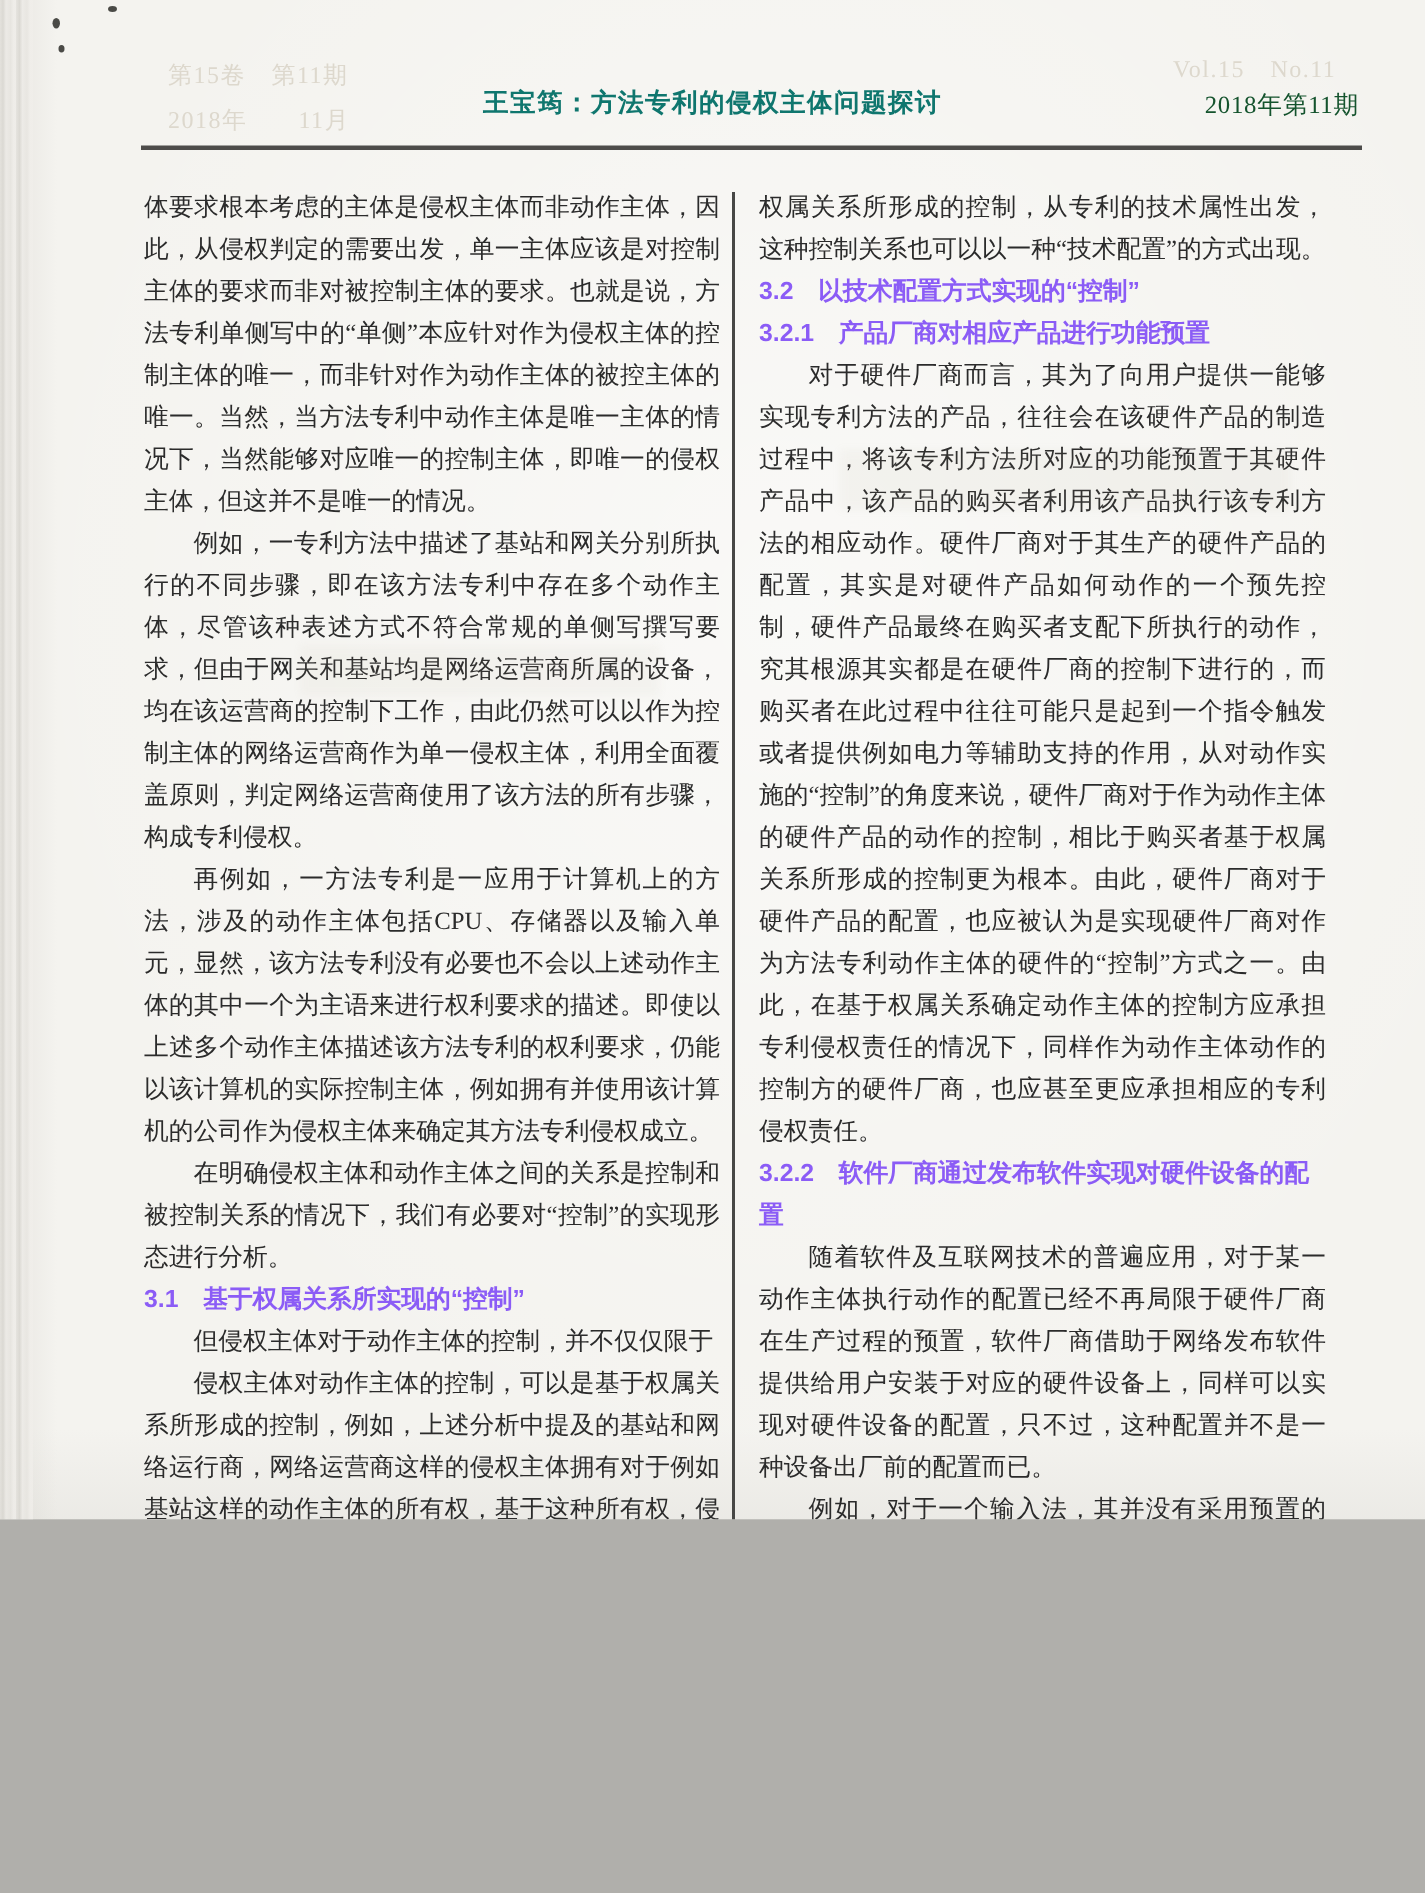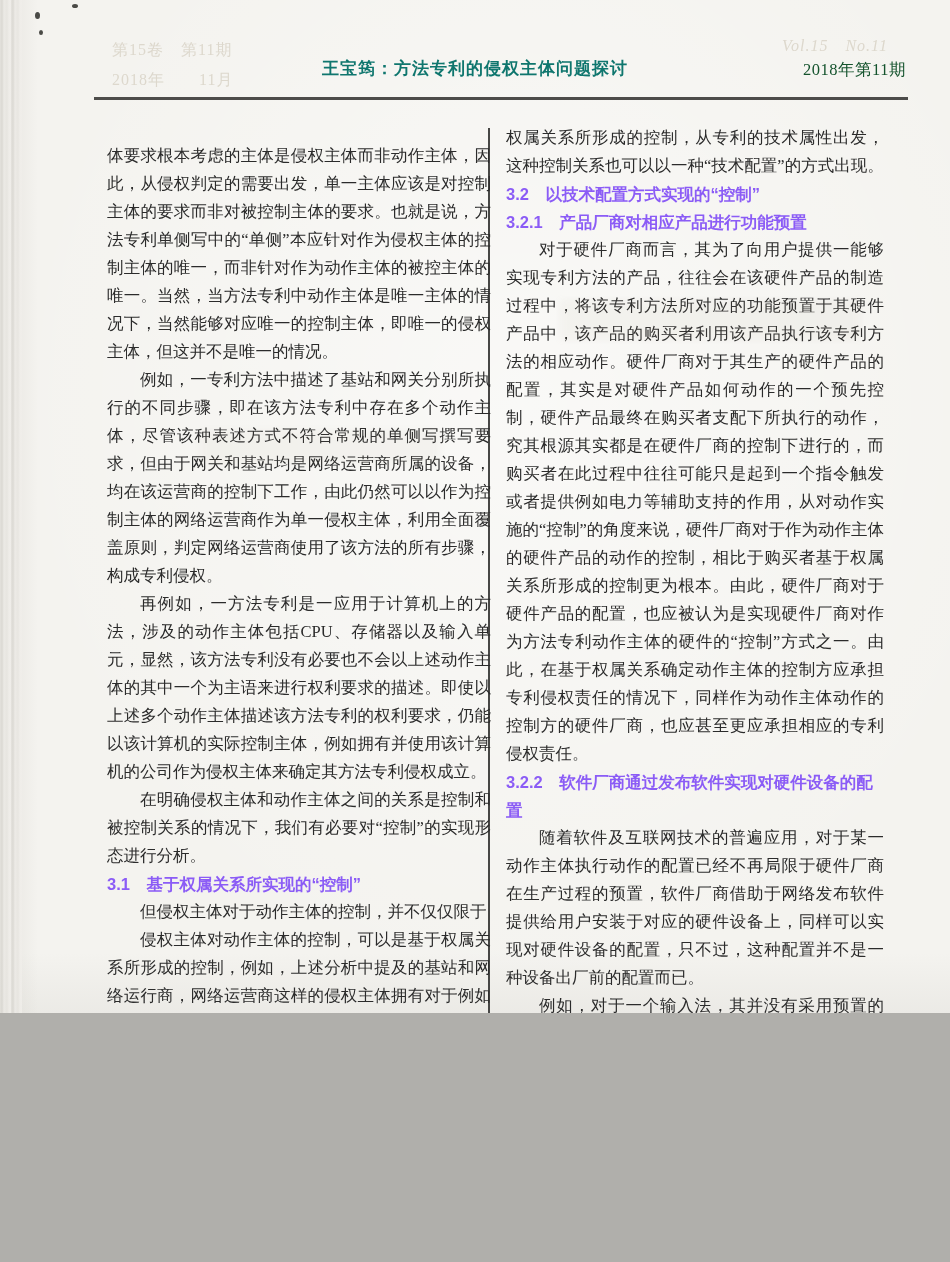--- a/index.html
+++ b/index.html
@@ -32,21 +32,21 @@
   .running-title{
     position:absolute;top:57px;left:0;right:0;text-align:center;
     font-family:"Liberation Sans","DejaVu Sans",sans-serif;
     font-weight:700;font-size:17px;color:#0f766e;letter-spacing:1px;}
   .issue{position:absolute;top:59px;right:44px;font-size:16.5px;color:#14532d;letter-spacing:.5px;}
   .rule{position:absolute;top:97px;left:94px;width:814px;height:3px;background:#4d4c4a;}
 
   
   .col{position:absolute;top:124px;font-size:16.5px;line-height:28px;
     text-align:justify;text-justify:inter-ideograph;}
-  .col-left{left:107px;width:384px;margin-top:18px;}
+  .col-left{left:96px;width:384px;}
   .col-right{left:506px;width:378px;}
   .divider{position:absolute;left:488px;top:128px;width:2px;height:1036px;background:#46step;}
   .divider{background:#474745;}
   .col p{margin:0;text-indent:2em;}
   .col p.cont{text-indent:0;}
   .col h3{margin:0;font-size:16.5px;line-height:28px;font-weight:700;color:#8b5cf6;
     font-family:"Liberation Sans","DejaVu Sans",sans-serif;text-align:left;text-indent:0;}
   .smudge-bar{position:absolute;filter:blur(3px);background:rgba(170,160,140,.14);
     pointer-events:none;}
 
@@ -66,21 +66,21 @@
 
 <div class="page">
 
   <div class="edge-lines"></div>
   <div class="speck" style="left:35px;top:12px;width:5px;height:7px;"></div>
   <div class="speck" style="left:39px;top:30px;width:4px;height:5px;"></div>
   <div class="speck" style="left:72px;top:4px;width:6px;height:4px;"></div>
 
   <div class="ghost" style="left:112px;top:40px;font-size:16px;">第15卷　第11期</div>
   <div class="ghost" style="left:112px;top:70px;font-size:16px;">2018年　　11月</div>
-  <div class="ghost" style="left:782px;top:36px;font-size:16px;font-style:italic;">Vol.15　No.11</div>
+  <div class="ghost" style="left:782px;top:36px;font-size:16px;">Vol.15　No.11</div>
   <div class="running-title">王宝筠：方法专利的侵权主体问题探讨</div>
   <div class="issue">2018年第11期</div>
   <div class="rule"></div>
 
   <div class="divider"></div>
 
   <div class="col col-left">
     <p class="cont">体要求根本考虑的主体是侵权主体而非动作主体，因此，从侵权判定的需要出发，单一主体应该是对控制主体的要求而非对被控制主体的要求。也就是说，方法专利单侧写中的“单侧”本应针对作为侵权主体的控制主体的唯一，而非针对作为动作主体的被控主体的唯一。当然，当方法专利中动作主体是唯一主体的情况下，当然能够对应唯一的控制主体，即唯一的侵权主体，但这并不是唯一的情况。</p>
     <p>例如，一专利方法中描述了基站和网关分别所执行的不同步骤，即在该方法专利中存在多个动作主体，尽管该种表述方式不符合常规的单侧写撰写要求，但由于网关和基站均是网络运营商所属的设备，均在该运营商的控制下工作，由此仍然可以以作为控制主体的网络运营商作为单一侵权主体，利用全面覆盖原则，判定网络运营商使用了该方法的所有步骤，构成专利侵权。</p>
     <p>再例如，一方法专利是一应用于计算机上的方法，涉及的动作主体包括CPU、存储器以及输入单元，显然，该方法专利没有必要也不会以上述动作主体的其中一个为主语来进行权利要求的描述。即使以上述多个动作主体描述该方法专利的权利要求，仍能以该计算机的实际控制主体，例如拥有并使用该计算机的公司作为侵权主体来确定其方法专利侵权成立。</p>

